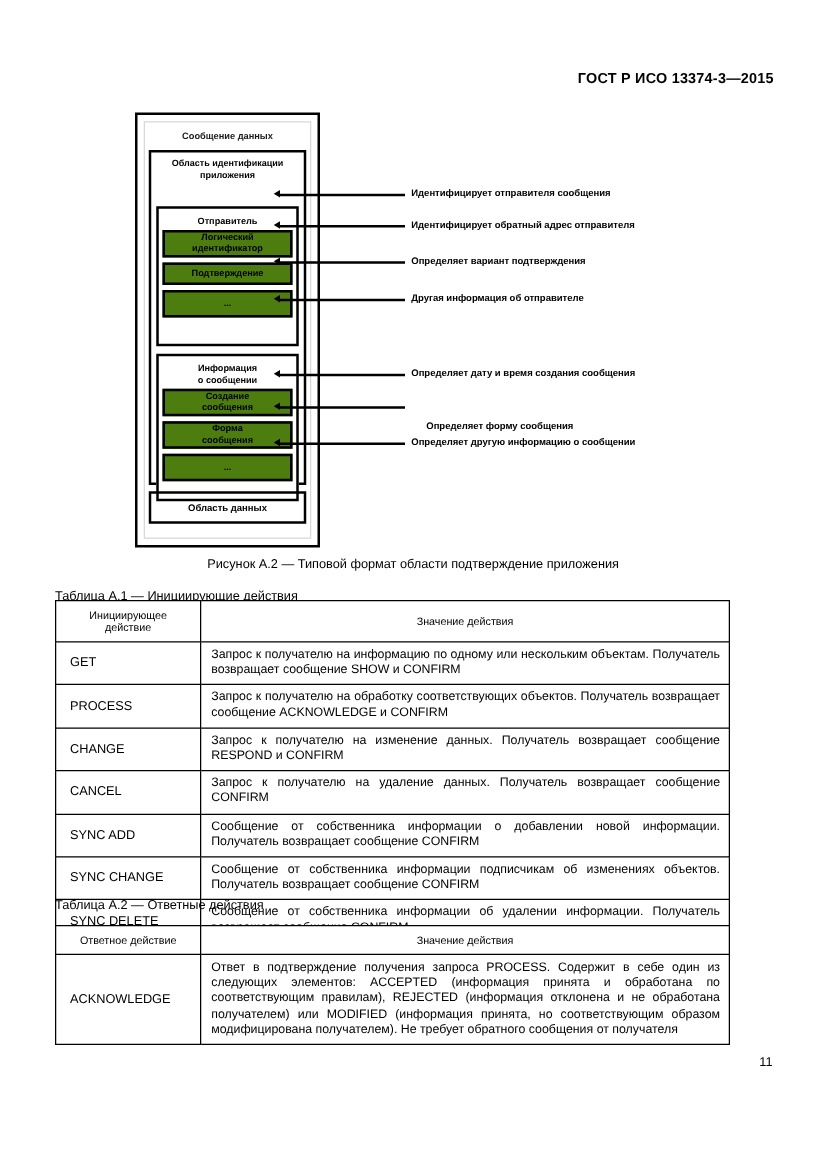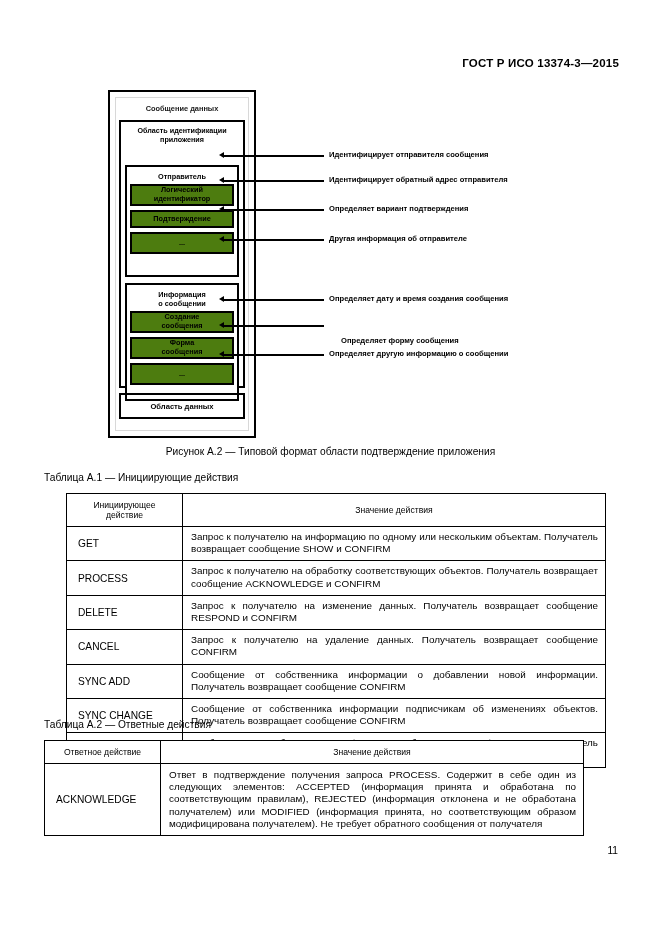--- a/index.html
+++ b/index.html
@@ -296,41 +296,41 @@
   <div class="callout-label" style="left:329px; top:336px;margin-left:12px;">Определяет форму сообщения</div>
 
   <div class="callout-arrow" style="left:219px; top:351px;"></div>
   <div class="callout-line" style="left:224px; top:353.5px; width:100px;"></div>
   <div class="callout-label" style="left:329px; top:349px;">Определяет другую информацию о сообщении</div>
 
   <div class="fig-caption">Рисунок А.2 — Типовой формат области подтверждение приложения</div>
 
   <div class="table-title" style="top:472px;">Таблица А.1 — Инициирующие действия</div>
 
-  <table class="gost" style="top:493px;margin-left:22px;">
+  <table class="gost" style="top:480px;">
     <thead>
       <tr>
         <th class="key">
           <span>Инициирующее</span><br>
           <span>действие</span>
         </th>
         <th>Значение действия</th>
       </tr>
     </thead>
     <tbody>
       <tr>
         <td class="key">GET</td>
         <td class="val">Запрос к получателю на информацию по одному или нескольким объектам. Получатель возвращает сообщение SHOW и CONFIRM</td>
       </tr>
       <tr>
         <td class="key">PROCESS</td>
         <td class="val">Запрос к получателю на обработку соответствующих объектов. Получатель возвращает сообщение ACKNOWLEDGE и CONFIRM</td>
       </tr>
       <tr>
-        <td class="key">DELETE</td>
+        <td class="key">CHANGE</td>
         <td class="val">Запрос к получателю на изменение данных. Получатель возвращает сообщение RESPOND и CONFIRM</td>
       </tr>
       <tr>
         <td class="key">CANCEL</td>
         <td class="val">Запрос к получателю на удаление данных. Получатель возвращает сообщение CONFIRM</td>
       </tr>
       <tr>
         <td class="key">SYNC ADD</td>
         <td class="val">Сообщение от собственника информации о добавлении новой информации. Получатель возвращает сообщение CONFIRM</td>
       </tr>

